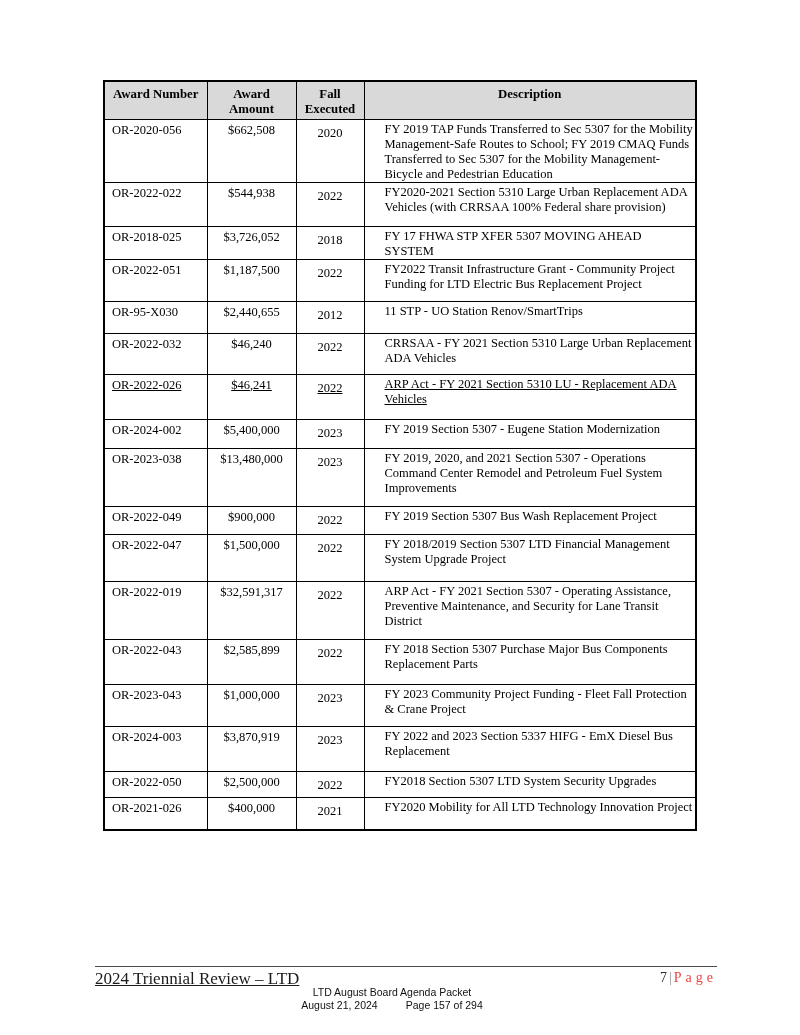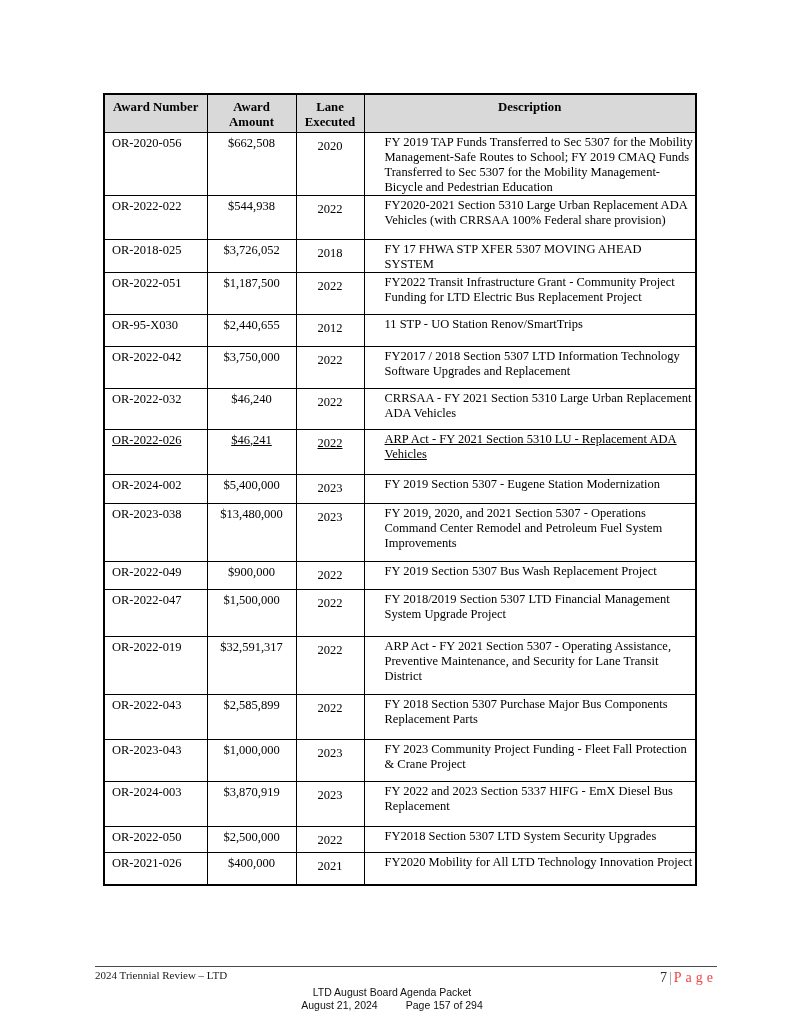--- a/index.html
+++ b/index.html
@@ -10,21 +10,21 @@
     background: #ffffff;
     font-family: "Liberation Serif", serif;
     color: #000000;
     overflow: hidden;
   }
 
   
   table.awards {
     position: absolute;
     left: 103px;
-    top: 93px;
+    top: 80px;
     width: 592px;
     border-collapse: collapse;
     table-layout: fixed;
     border: 2px solid #000000;
     font-size: 12.5px;
     line-height: 15px;
   }
   table.awards col.c-number { width: 103px; }
   table.awards col.c-amount { width: 89px; }
   table.awards col.c-year   { width: 68px; }
@@ -54,23 +54,24 @@
     left: 95px;
     top: 966px;
     width: 622px;
     height: 1px;
     background: #4a4a4a;
   }
   .footer-title {
     position: absolute;
     left: 95px;
     top: 969px;
-    font-size: 11px;
+    font-size: 17px;
     color: #1a1a1a;
     white-space: nowrap;
+    text-decoration: underline;
   }
   .footer-page {
     position: absolute;
     top: 970px;
     right: 83px;
     font-size: 14px;
     white-space: nowrap;
   }
   .footer-page .num { color: #2b2b2b; }
   .footer-page .sep { color: #8c8c8c; padding: 0 2px; font-weight: normal; }
@@ -97,21 +98,21 @@
     <colgroup>
       <col class="c-number">
       <col class="c-amount">
       <col class="c-year">
       <col class="c-desc">
     </colgroup>
     <thead>
       <tr>
         <th>Award Number</th>
         <th>Award Amount</th>
-        <th>Lane Executed</th>
+        <th>Fall Executed</th>
         <th>Description</th>
       </tr>
     </thead>
     <tbody>
         <tr style="height: 63px;">
       <td class="cell-number">OR-2020-056</td>
       <td class="cell-amount">$662,508</td>
       <td class="cell-year">2020</td>
       <td class="cell-desc">FY 2019 TAP Funds Transferred to Sec 5307 for the Mobility Management-Safe Routes to School; FY 2019 CMAQ Funds Transferred to Sec 5307 for the Mobility Management-Bicycle and Pedestrian Education</td>
     </tr>
@@ -132,26 +133,20 @@
       <td class="cell-amount">$1,187,500</td>
       <td class="cell-year">2022</td>
       <td class="cell-desc">FY2022 Transit Infrastructure Grant - Community Project Funding for LTD Electric Bus Replacement Project</td>
     </tr>
         <tr style="height: 32px;">
       <td class="cell-number">OR-95-X030</td>
       <td class="cell-amount">$2,440,655</td>
       <td class="cell-year">2012</td>
       <td class="cell-desc">11 STP - UO Station Renov/SmartTrips</td>
     </tr>
-        <tr style="height: 42px;">
-      <td class="cell-number">OR-2022-042</td>
-      <td class="cell-amount">$3,750,000</td>
-      <td class="cell-year">2022</td>
-      <td class="cell-desc">FY2017 / 2018 Section 5307 LTD Information Technology Software Upgrades and Replacement</td>
-    </tr>
         <tr style="height: 41px;">
       <td class="cell-number">OR-2022-032</td>
       <td class="cell-amount">$46,240</td>
       <td class="cell-year">2022</td>
       <td class="cell-desc">CRRSAA - FY 2021 Section 5310 Large Urban Replacement ADA Vehicles</td>
     </tr>
         <tr style="height: 45px; text-decoration: underline;">
       <td class="cell-number">OR-2022-026</td>
       <td class="cell-amount">$46,241</td>
       <td class="cell-year">2022</td>

